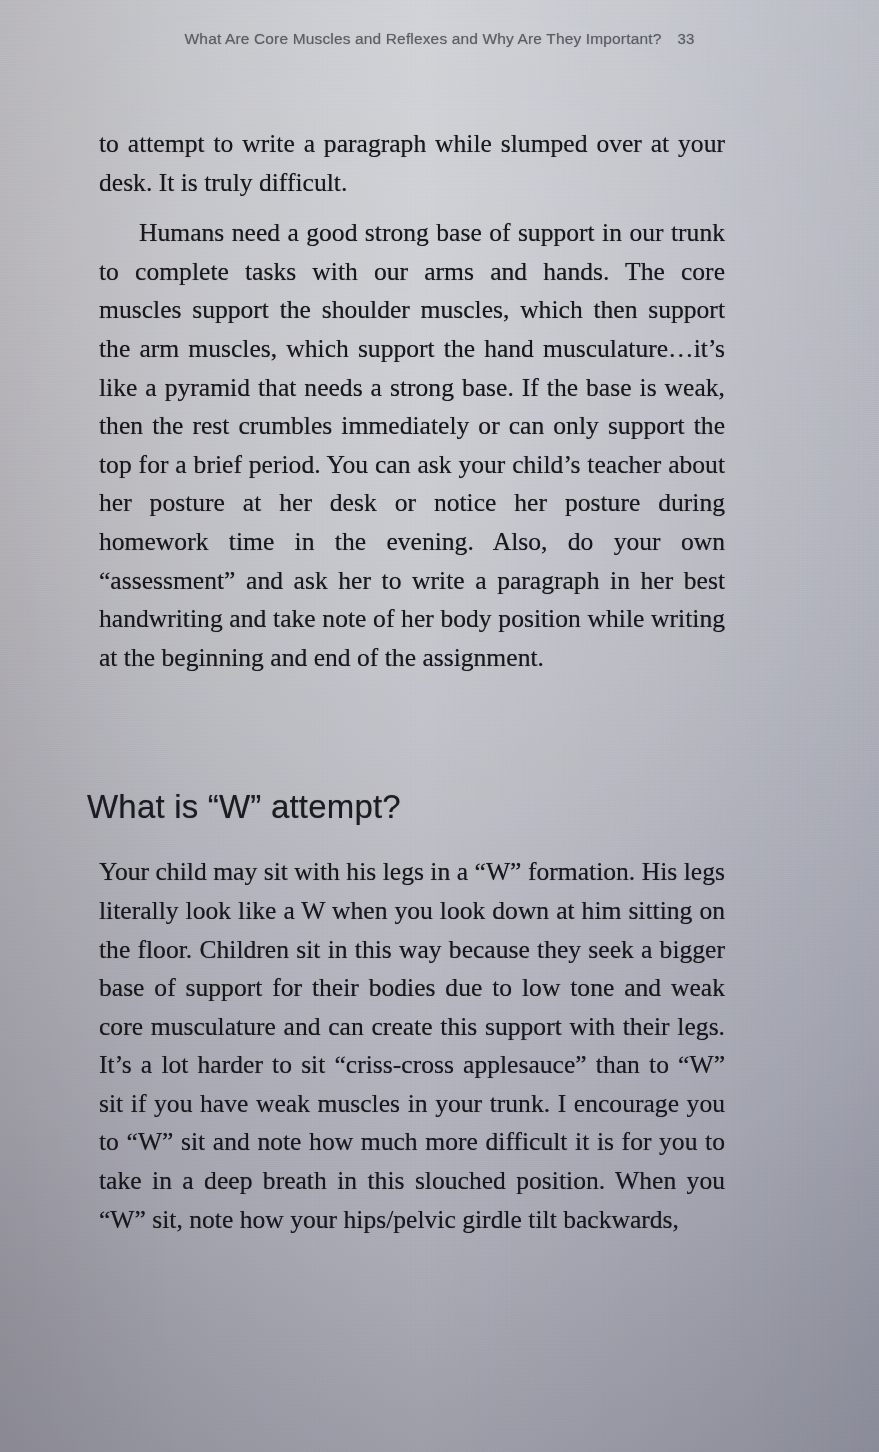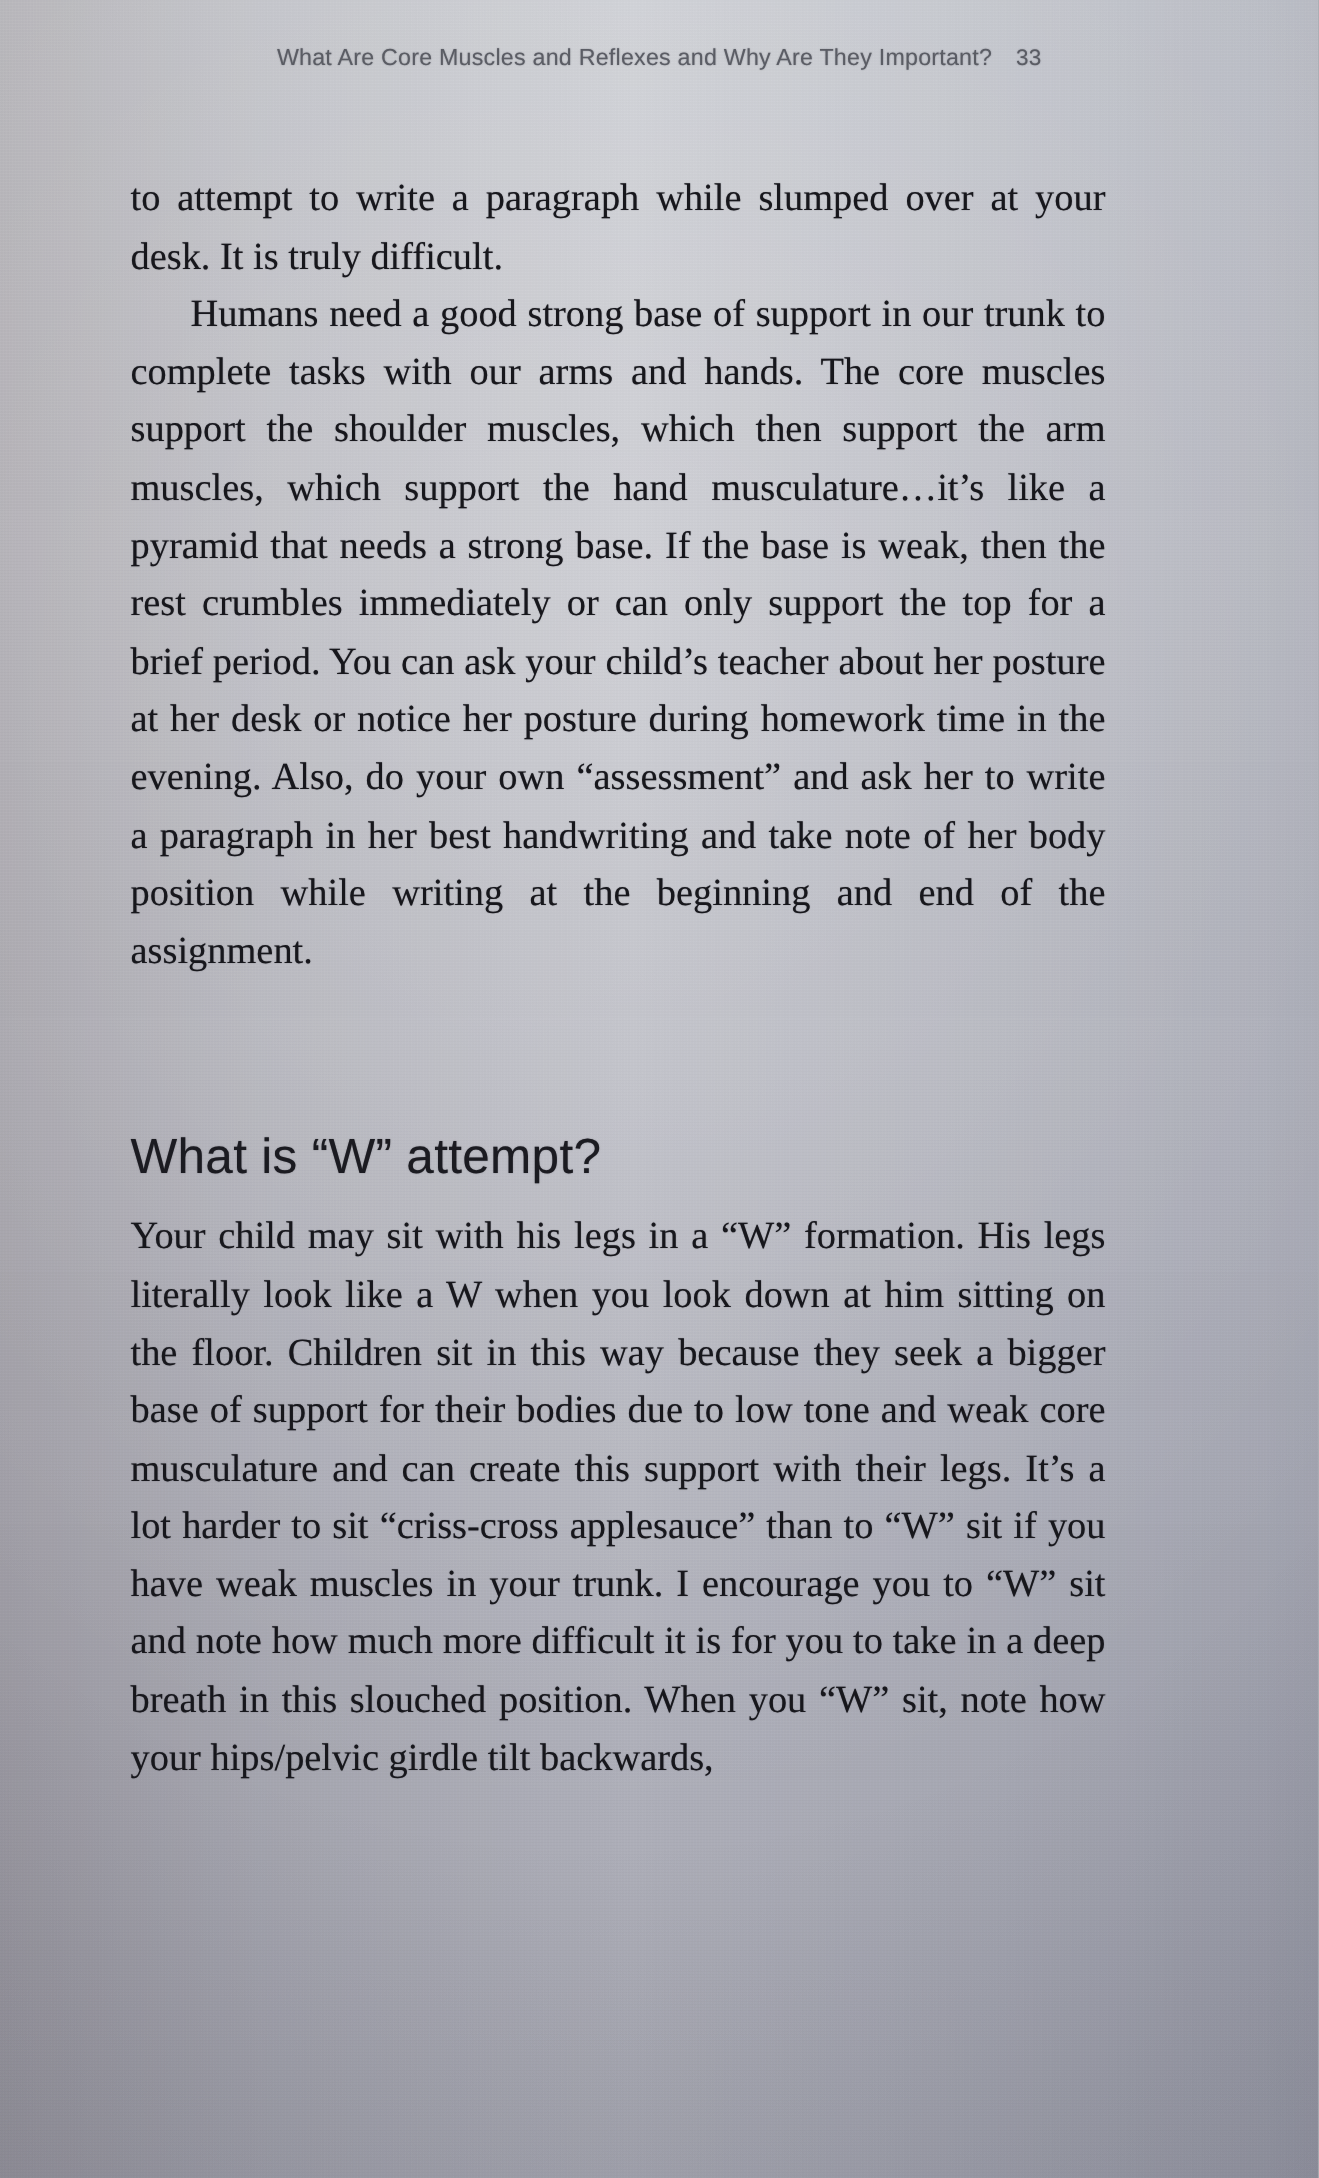--- a/index.html
+++ b/index.html
@@ -89,21 +89,21 @@
 
   
   .text-block {
     position: absolute;
     left: 87px;
     top: 113px;
     width: 650px;
   }
 
   p.body {
-    margin: 0;
+    margin: 12px;
     font-size: 25.6px;
     line-height: 38.6px;
     color: #17171c;
     text-align: justify;
     text-justify: inter-word;
     -webkit-hyphens: none;
     hyphens: none;
     text-shadow: 0 0 .7px rgba(25,25,35,.55);
   }
   p.body.indent { text-indent: 40px; }

